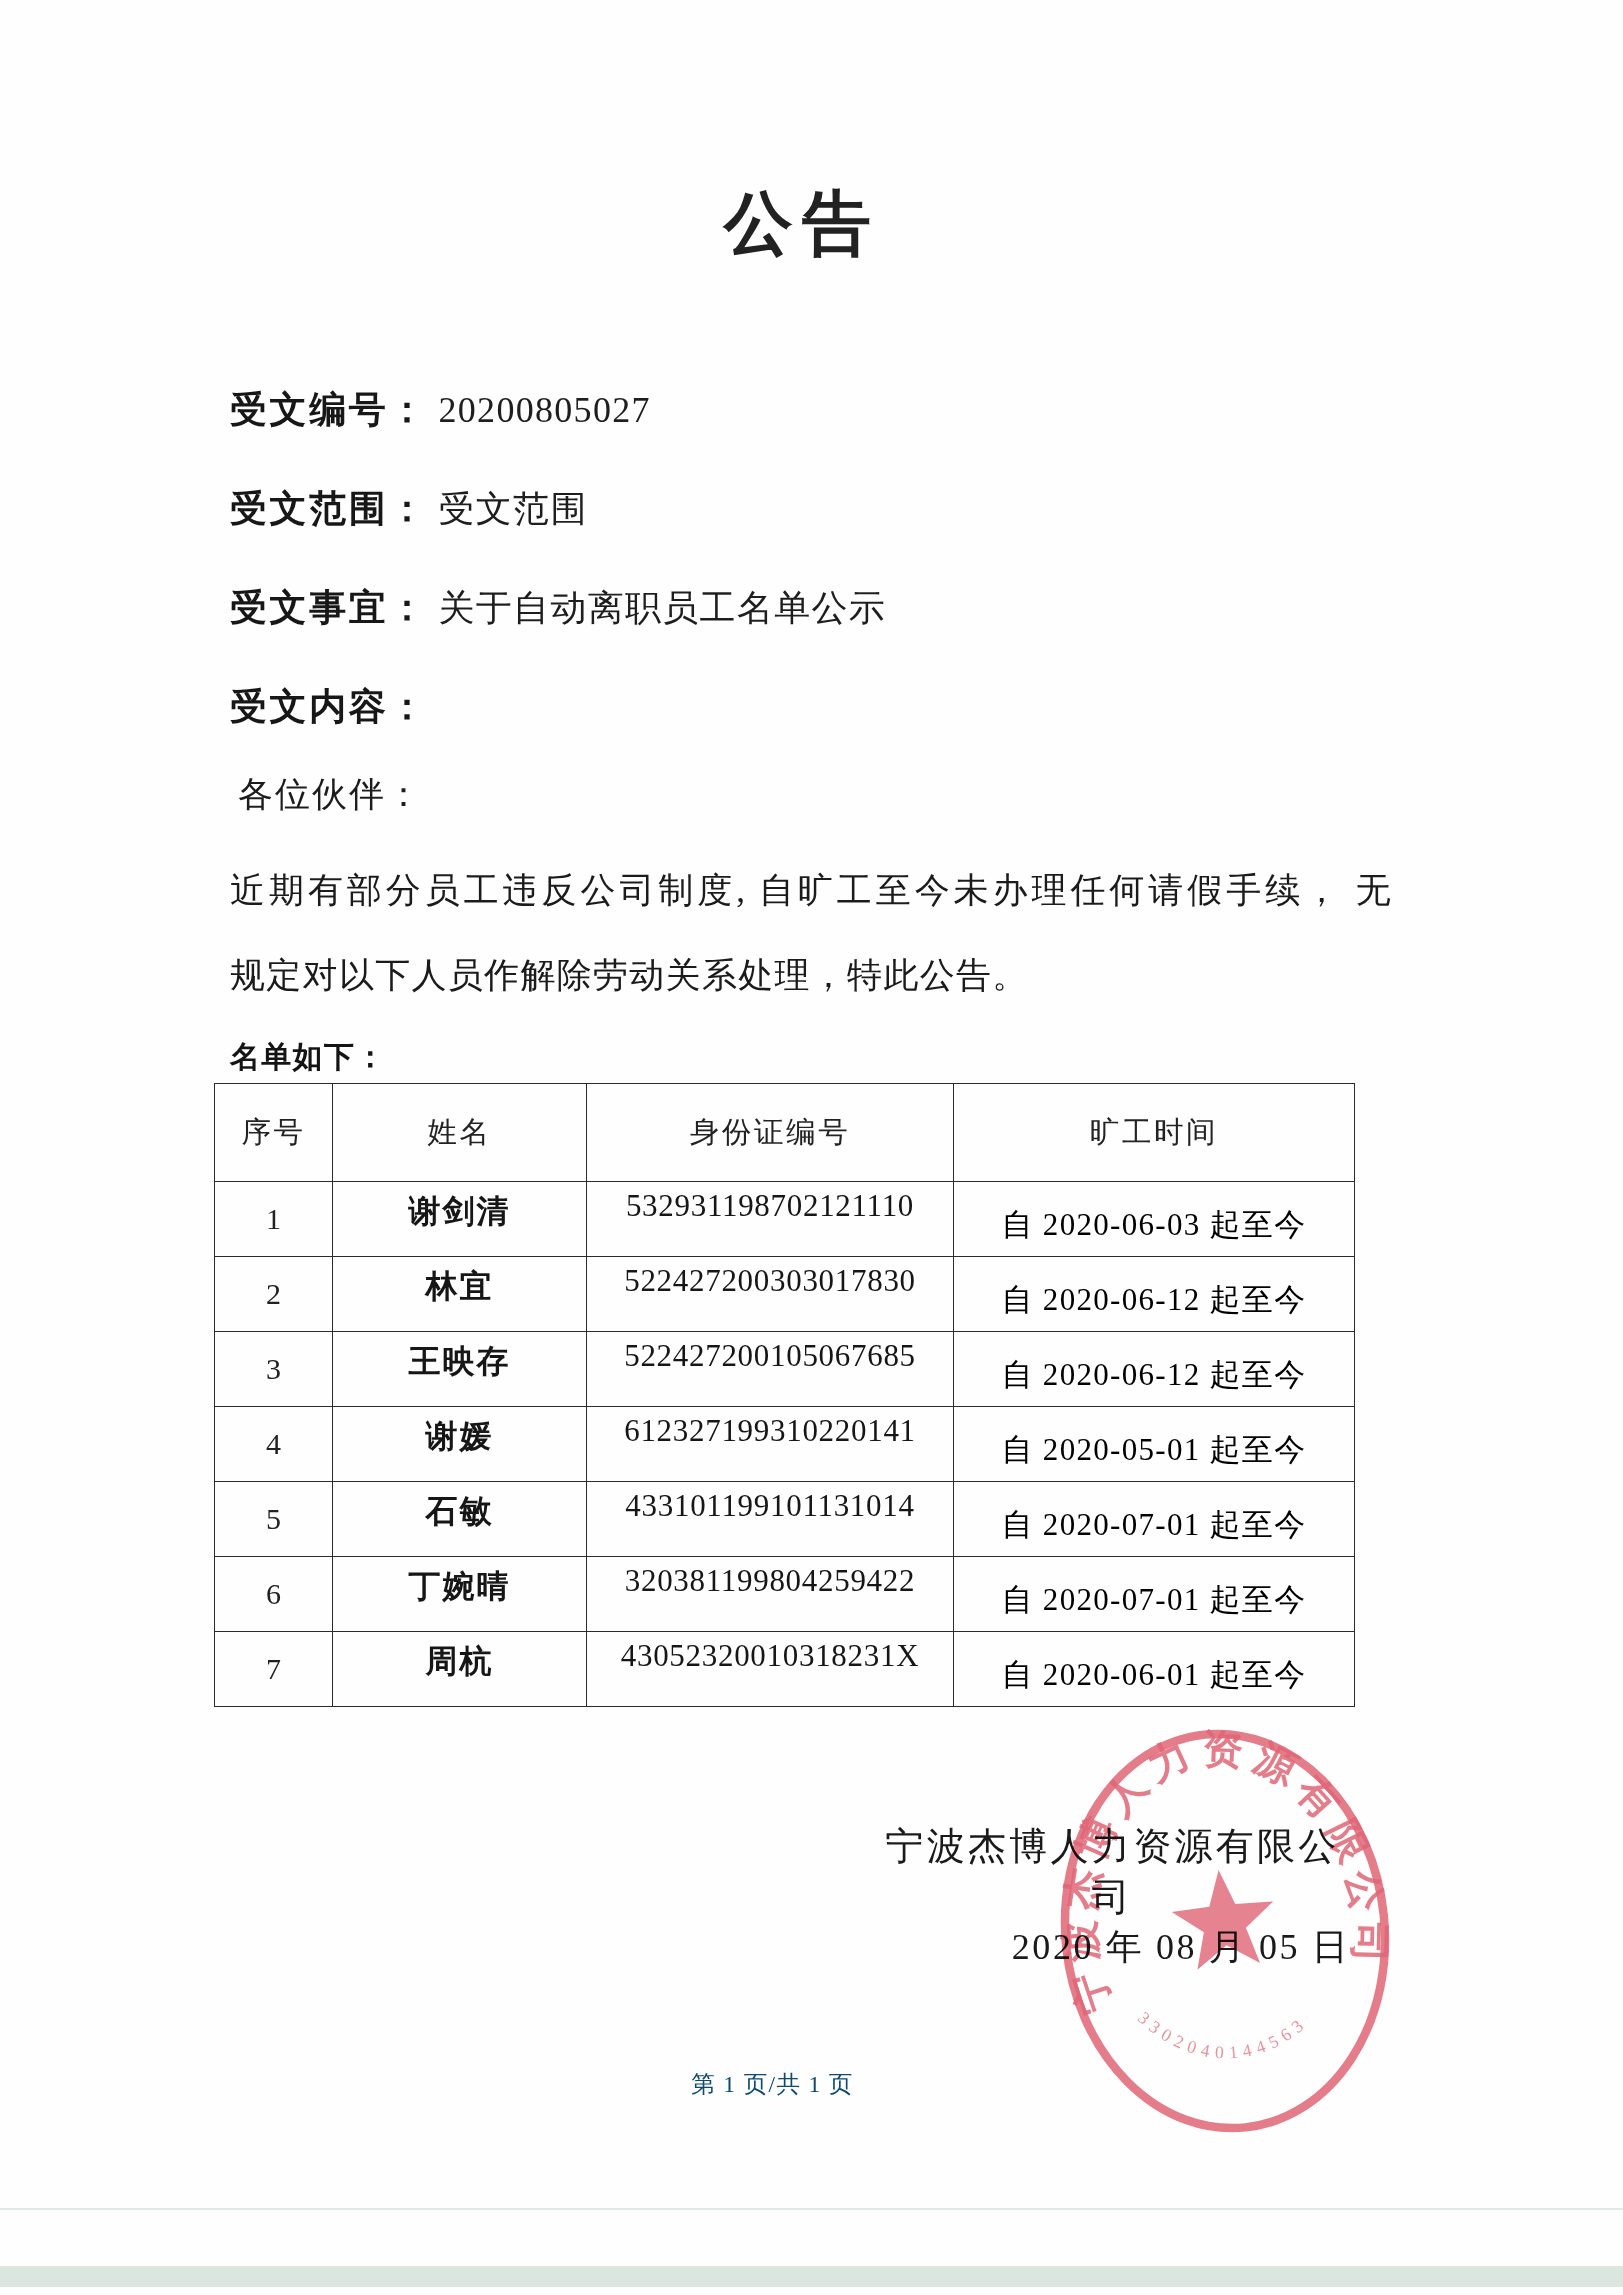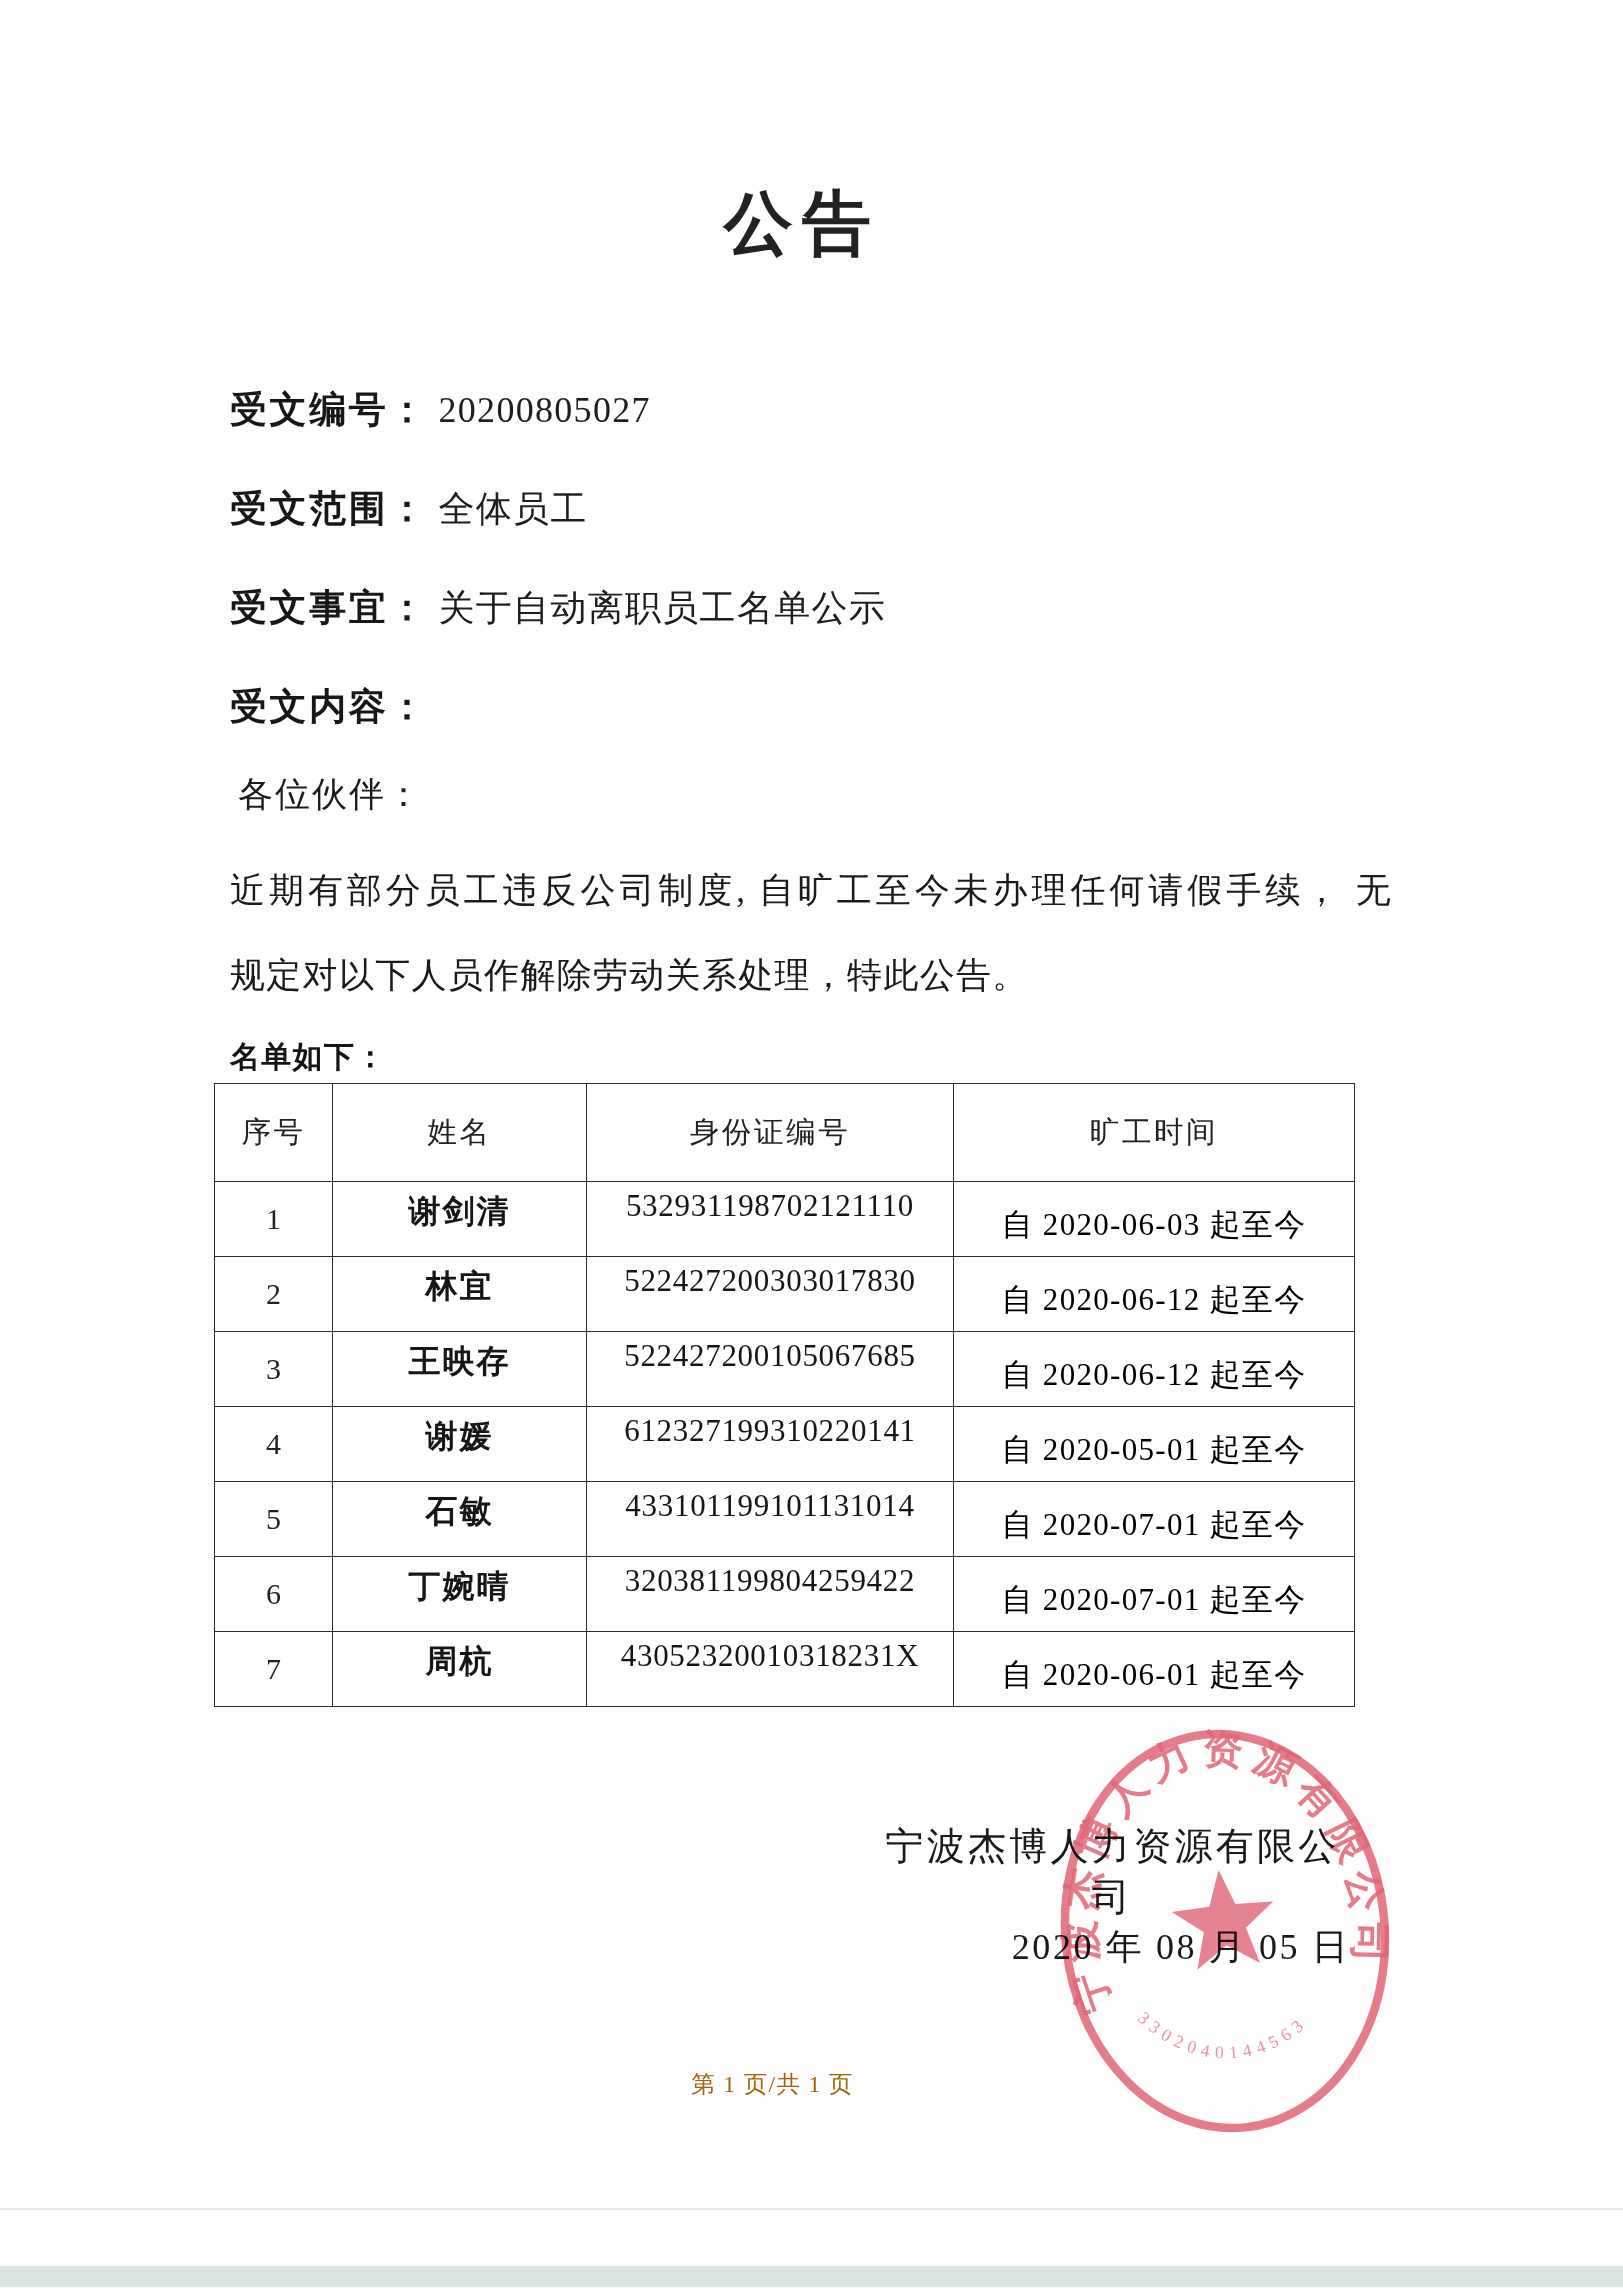--- a/index.html
+++ b/index.html
@@ -56,21 +56,21 @@
   .signature-date{
     position:absolute; left:1011px; top:1923px; width:340px; text-align:center;
     font-size:36px; letter-spacing:2.6px; color:#1a1a1a; z-index:2;
   }
   .stamp{
     position:absolute; left:1055px; top:1720px; width:340px; height:422px;
     transform:rotate(-6deg); mix-blend-mode:multiply; opacity:0.88; z-index:3;
   }
   .footer-page{
     position:absolute; left:0; top:2068px; width:1545px; text-align:center;
-    font-size:23.6px; letter-spacing:1.3px; color:#a16207;
+    font-size:23.6px; letter-spacing:1.3px; color:#0c4a6e;
   }
   .scan-line{
     position:absolute; left:0; top:2208px; width:1623px; height:2px;
     background:#dfe8e2; opacity:.9;
   }
   .scan-band{
     position:absolute; left:0; top:2266px; width:1623px; height:21px;
     background:#d9e5de; opacity:.95;
   }
 </style>
@@ -81,21 +81,21 @@
 
   <div class="title">公告</div>
 
   <div class="meta">
     <div class="meta-row">
       <span class="meta-label">受文编号：</span>
       <span class="meta-value">20200805027</span>
     </div>
     <div class="meta-row">
       <span class="meta-label">受文范围：</span>
-      <span class="meta-value">全体员工</span>
+      <span class="meta-value">受文范围</span>
     </div>
     <div class="meta-row">
       <span class="meta-label">受文事宜：</span>
       <span class="meta-value">关于自动离职员工名单公示</span>
     </div>
     <div class="meta-row">
       <span class="meta-label">受文内容：</span>
       <span class="meta-value"></span>
     </div>
   </div>

